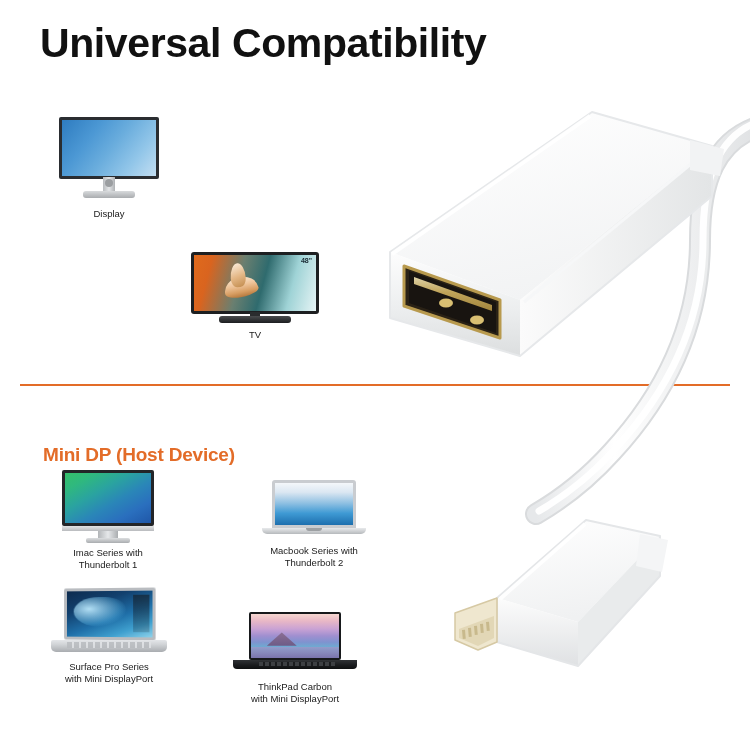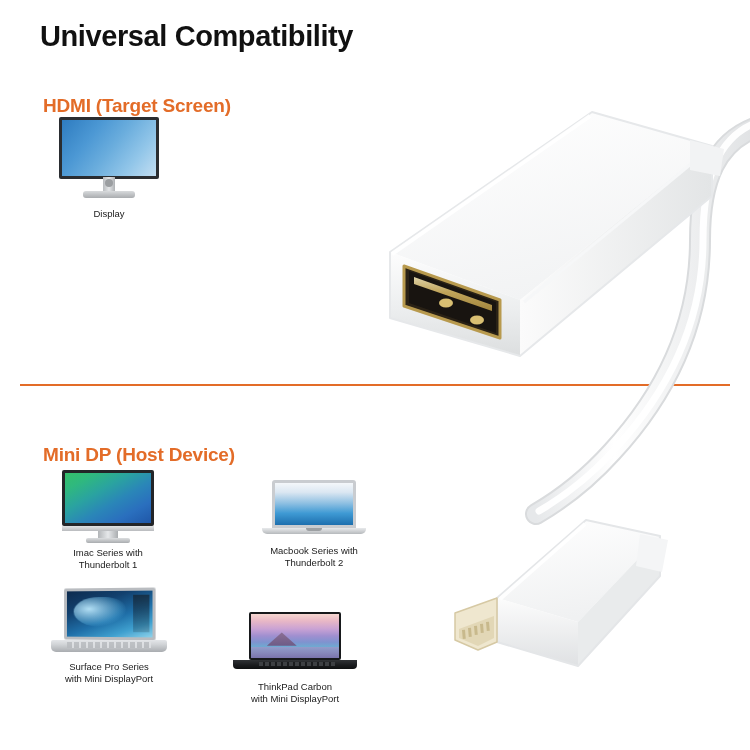--- a/index.html
+++ b/index.html
@@ -8,21 +8,21 @@
     background:#ffffff;
     font-family:"Liberation Sans", sans-serif;
     overflow:hidden;
     position:relative;
   }
   .page{position:relative;width:750px;height:750px;background:#fff;}
 
   
   .main-title{
     position:absolute;left:40px;top:20px;
-    font-size:29px;font-weight:bold;color:#111111;
+    font-size:41px;font-weight:bold;color:#111111;
     letter-spacing:-0.4px;
   }
   .section-heading{
     position:absolute;
     font-size:19px;font-weight:bold;letter-spacing:-0.2px;
   }
   #hdmi-heading{left:43px;top:95px;}
   #mdp-heading{left:43px;top:420px;margin-top:24px;}
 
   .divider{
@@ -231,38 +231,53 @@
   
   .cap2{white-space:pre-line;}
 </style>
 </head>
 <body>
 
 <div class="page">
 
   <div class="main-title">Universal Compatibility</div>
 
-  <div class="section-heading" id="hdmi-heading" style="color:#E36C28">HDMI (Target Screen)</div>
 
   <div class="divider" style="background:#E36C28"></div>
 
   <div class="section-heading" id="mdp-heading" style="color:#E36C28">Mini DP (Host Device)</div>
 
   <div class="tile" style="left:44px;top:117px;width:130px;">
     <div class="art mon-wrap">
       <div class="mon-screen">
           <i></i>
         </div>
       <div class="mon-neck"></div>
       <div class="mon-base"></div>
     </div>
     <div class="caption">Display</div>
   </div>
 
 
+  <div class="tile" style="left:190px;top:252px;width:130px;">
+    <div class="art tv-wrap">
+      <div class="tv-frame">
+        <div class="tv-screen">
+          <div class="shell">
+              <b></b>
+              <i></i>
+            </div>
+          <div class="tv-badge">48"</div>
+        </div>
+      </div>
+      <div class="tv-stand-neck"></div>
+      <div class="tv-base"></div>
+    </div>
+    <div class="caption">TV</div>
+  </div>
 
   <div class="tile" style="left:48px;top:470px;width:120px;">
     <div class="art imac-wrap">
       <div class="imac-screen">
           <i></i>
         </div>
       <div class="imac-chin"></div>
       <div class="imac-neck"></div>
       <div class="imac-base"></div>
     </div>

